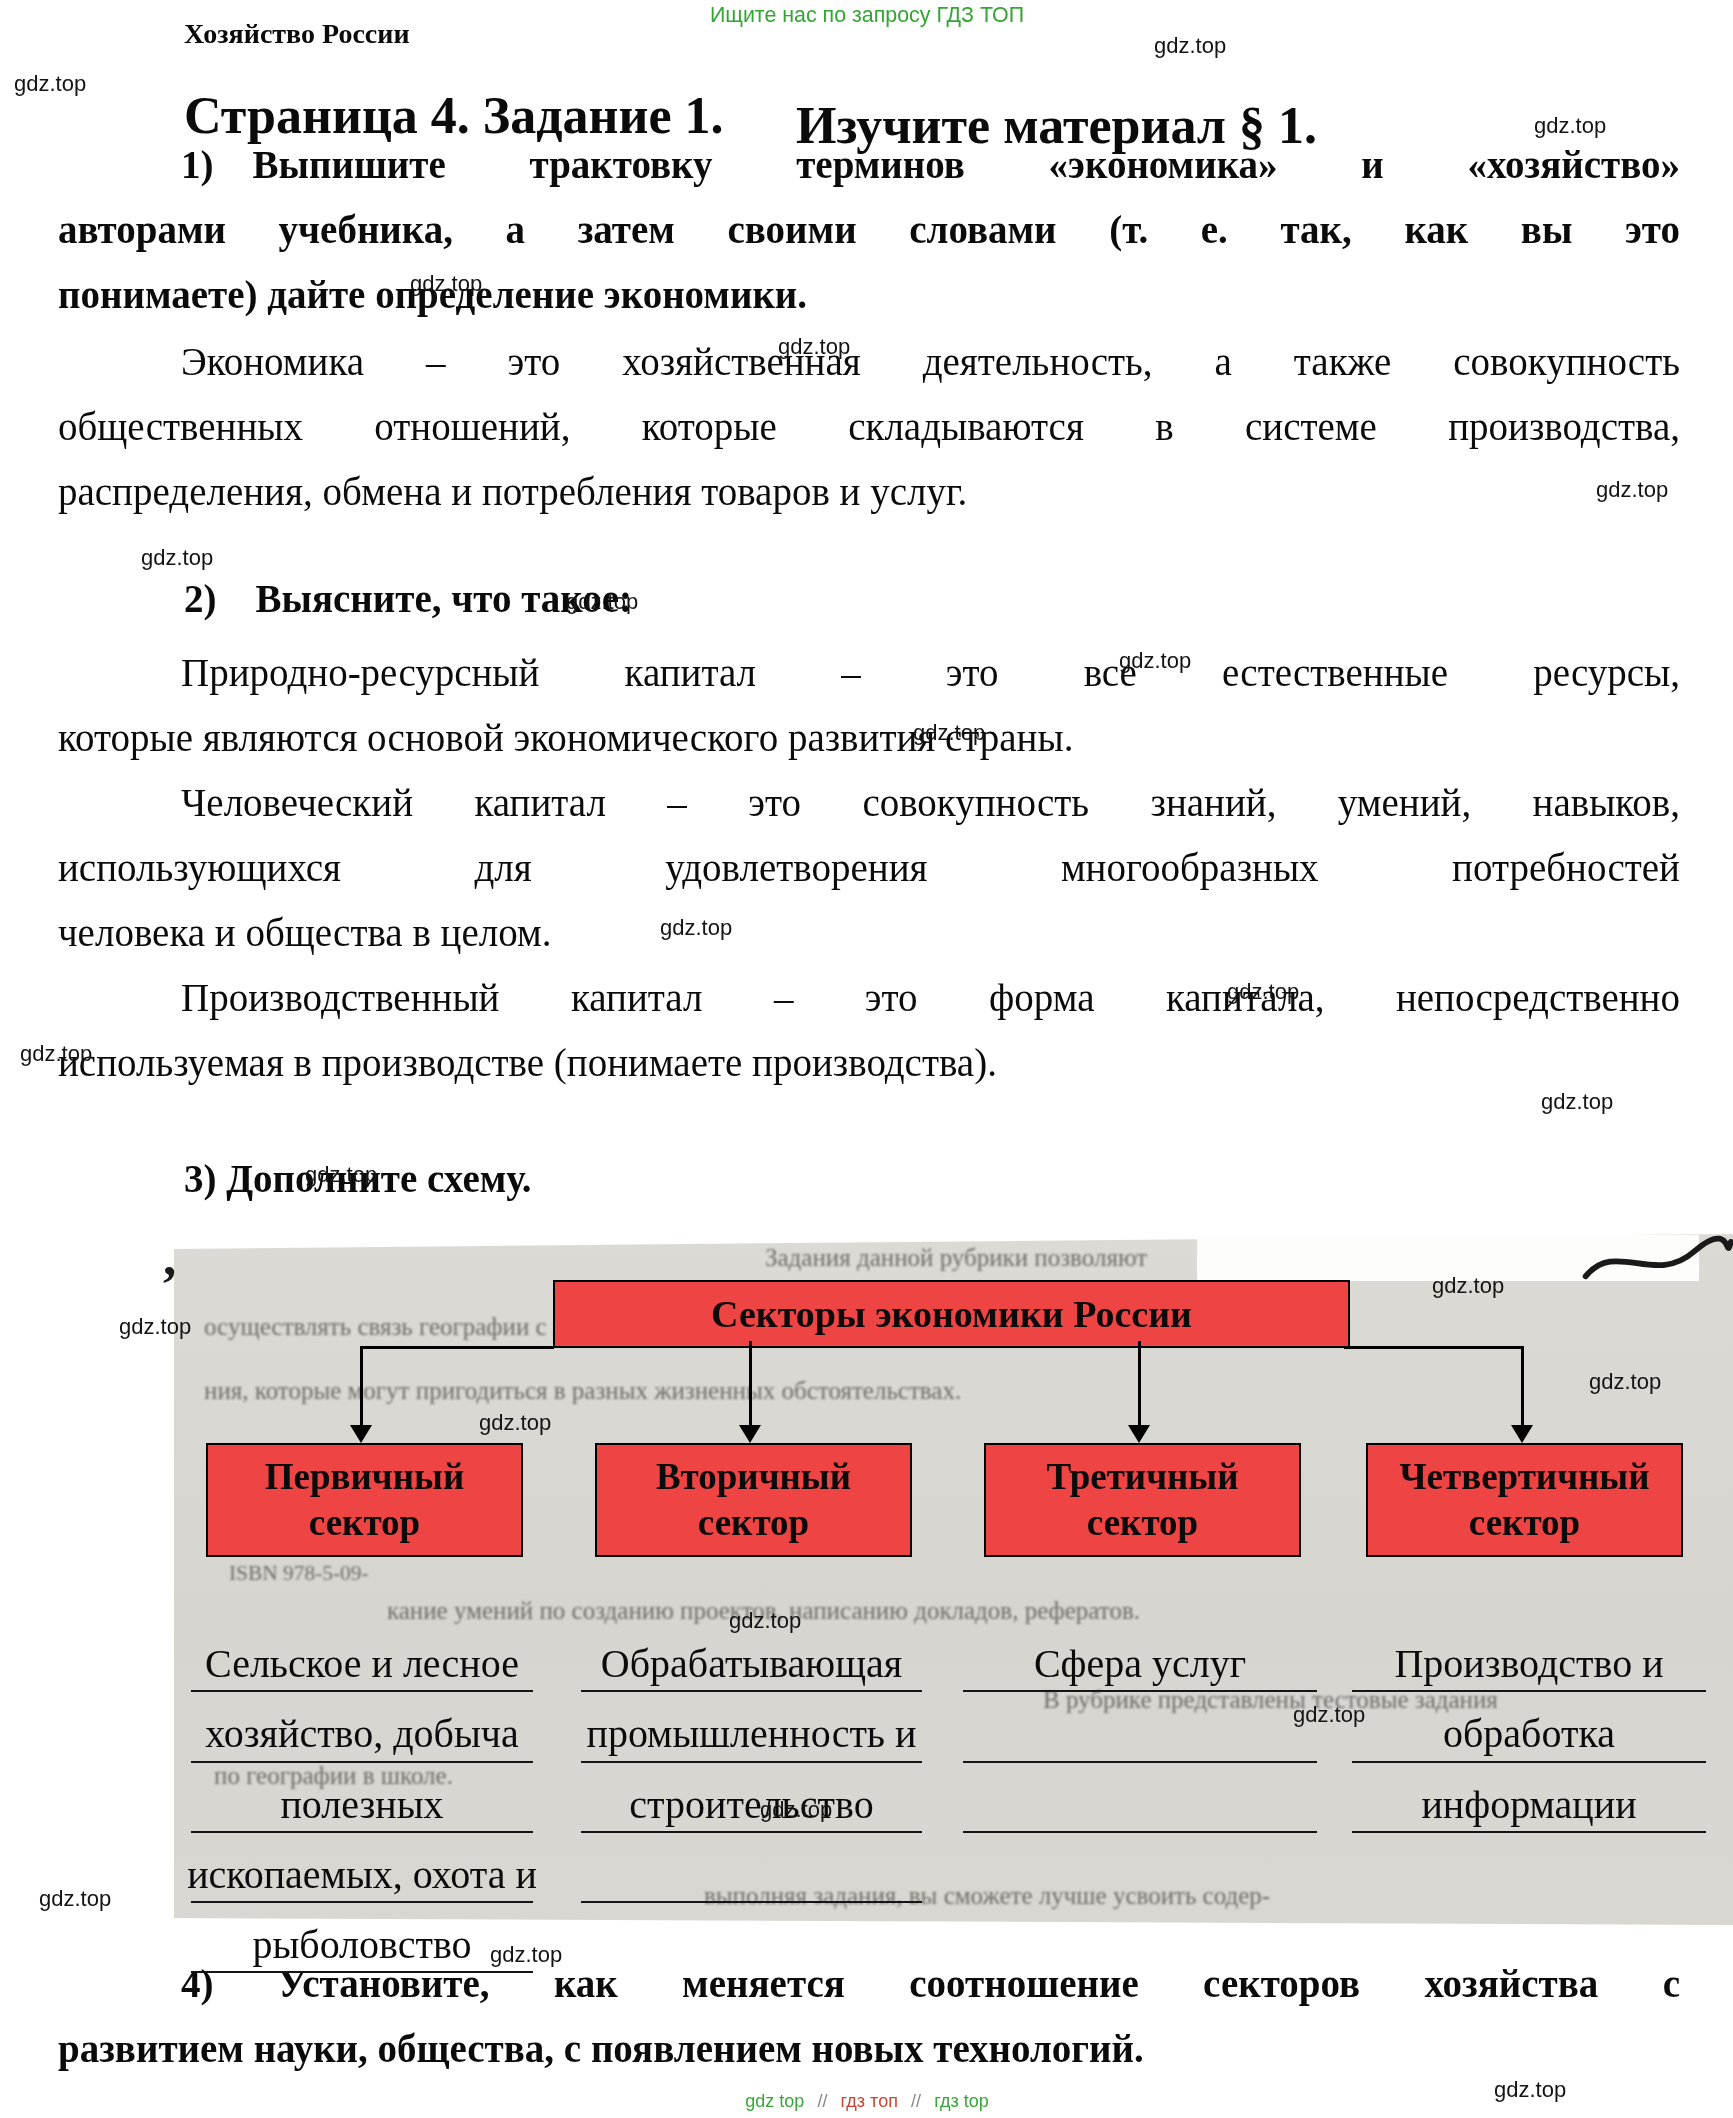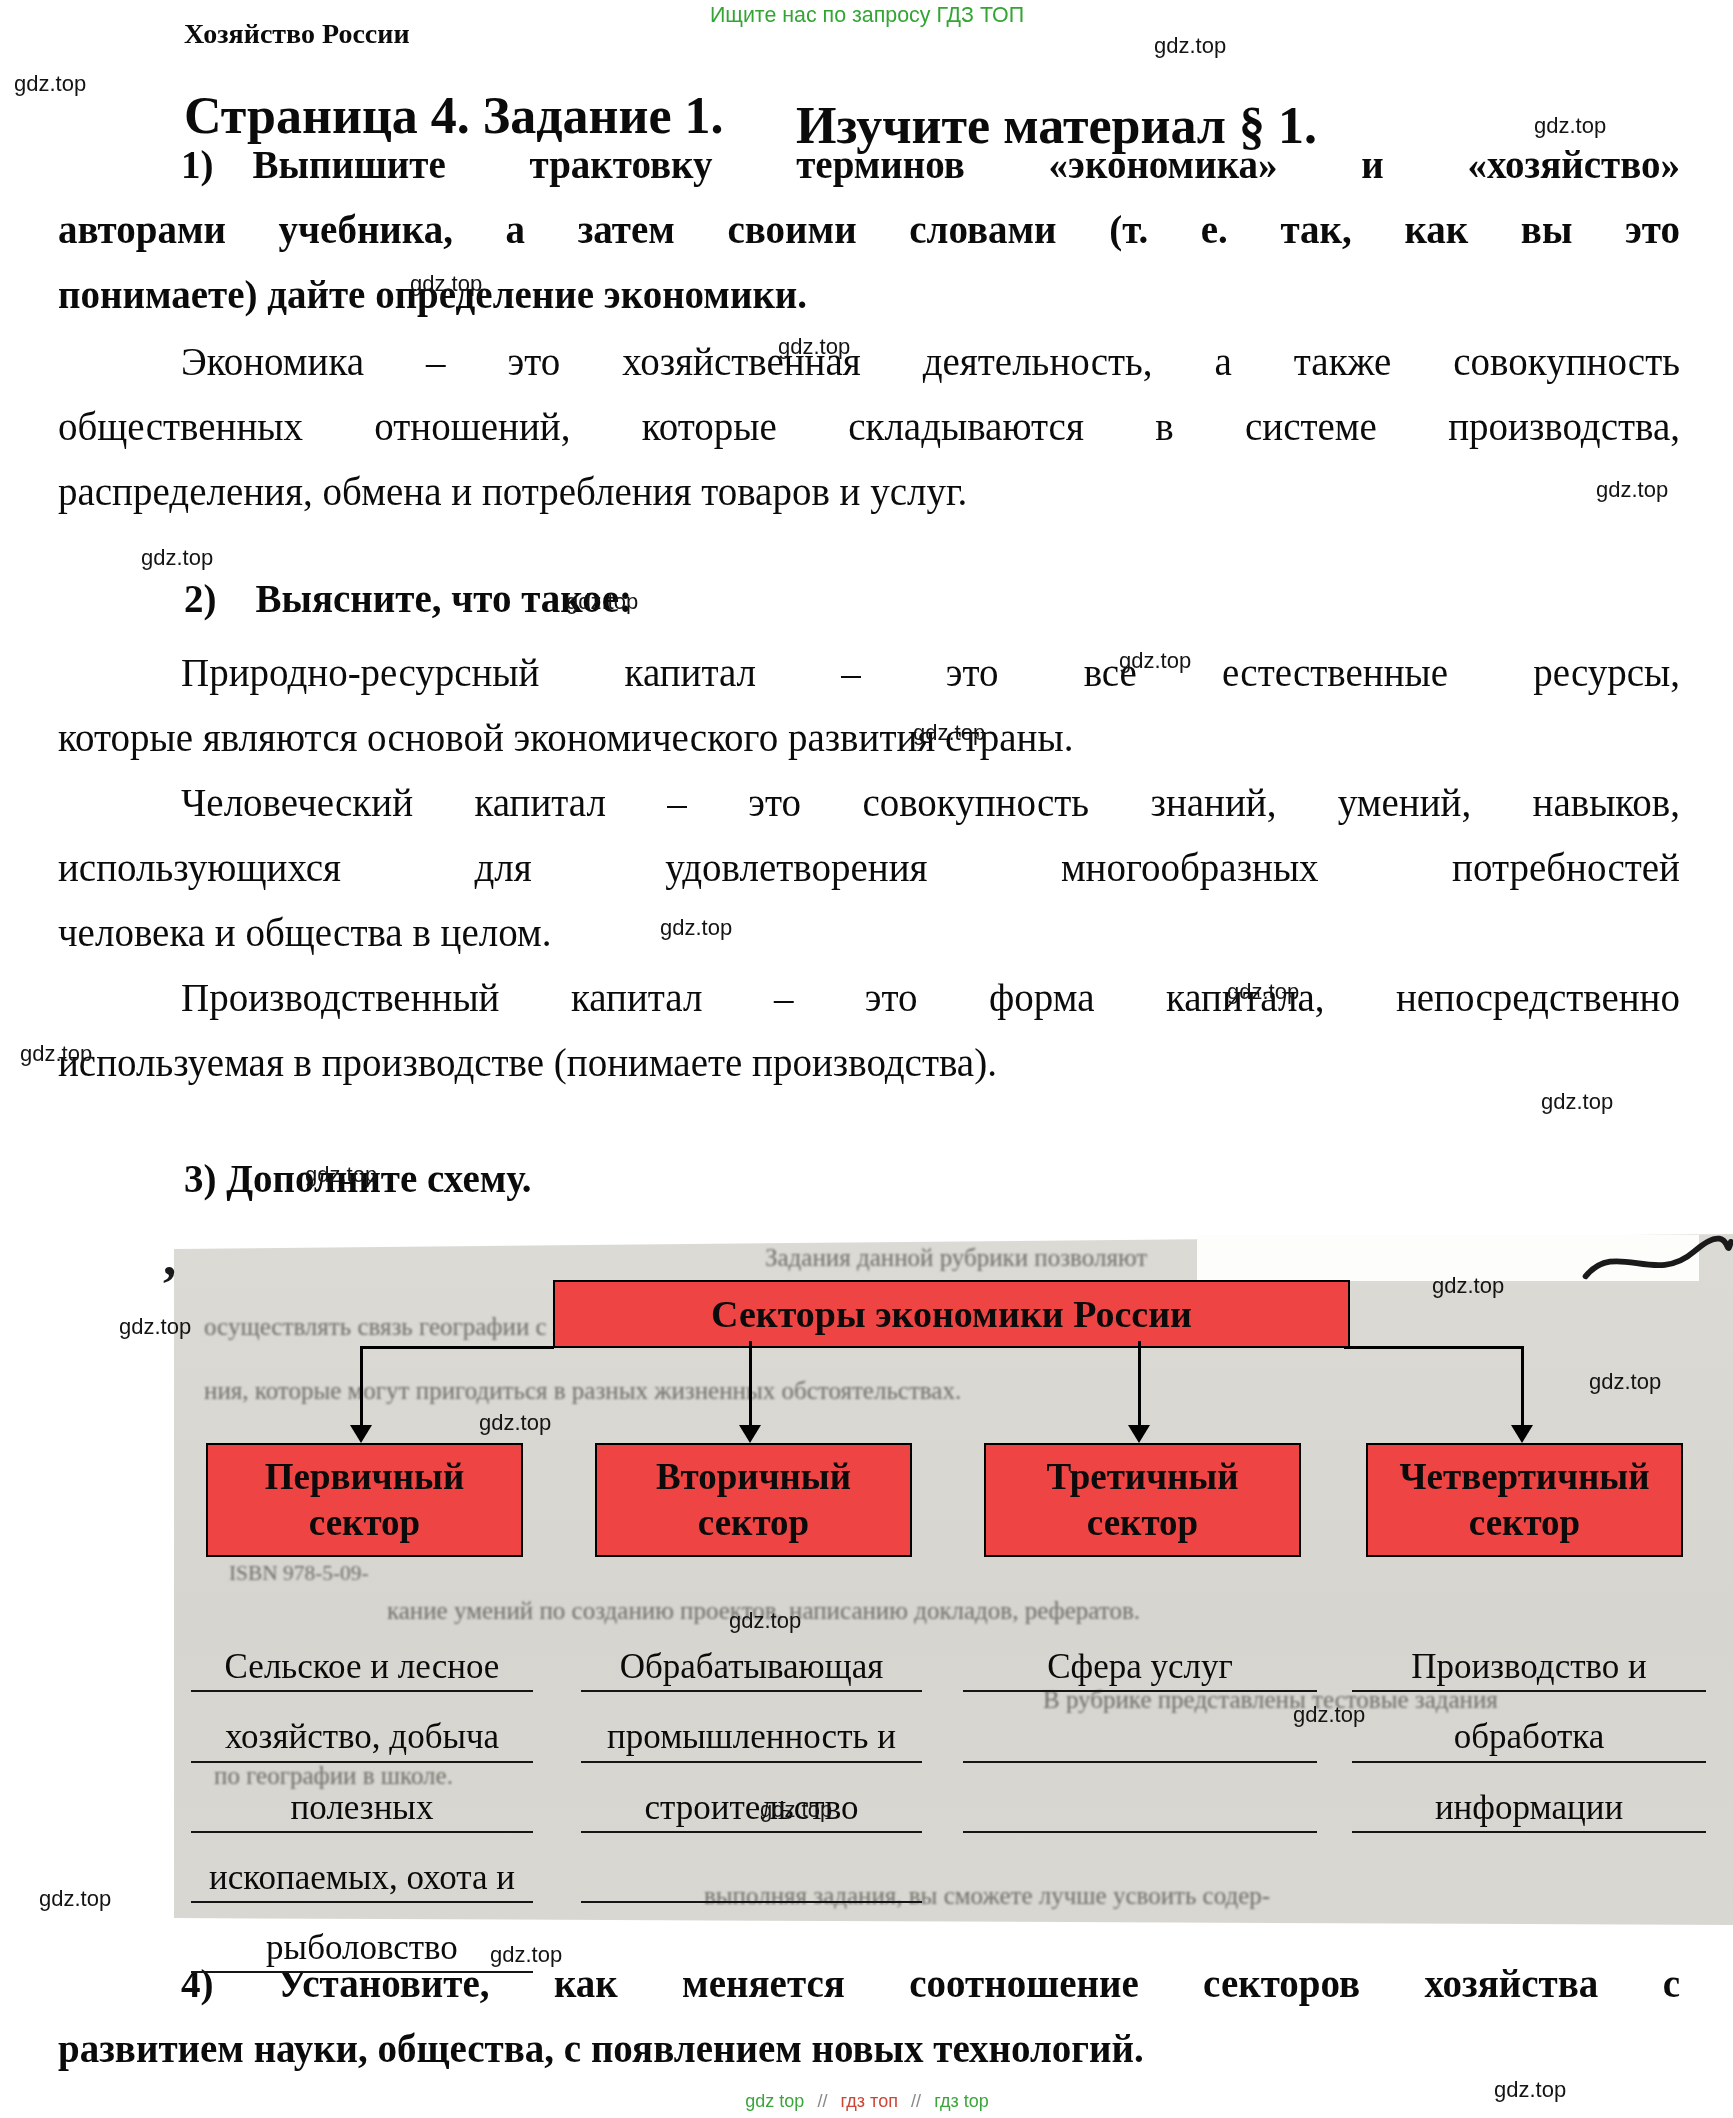--- a/index.html
+++ b/index.html
@@ -34,21 +34,21 @@
     display:flex;flex-direction:column;align-items:center;justify-content:center;
     font-weight:700;text-align:center;}
   .top-box{left:553px;top:1280px;width:793px;height:64px;font-size:38px;}
   .sector-box{top:1443px;width:313px;height:110px;font-size:37px;line-height:46px;}
   .conn{position:absolute;background:#000;z-index:4;}
   .arrow{position:absolute;width:0;height:0;z-index:4;
     border-left:11.5px solid transparent;border-right:11.5px solid transparent;
     border-top:18px solid #000;}
   .ans-col{position:absolute;top:1622px;z-index:4;}
   .ans-row{height:65px;border-bottom:2.5px solid #151515;display:flex;
-    align-items:flex-end;justify-content:center;font-size:35px;padding-bottom:3.3px;
+    align-items:flex-end;justify-content:center;font-size:40px;padding-bottom:3.3px;
     white-space:nowrap;}
   .footer{position:absolute;top:2091px;left:0;width:100%;text-align:center;
     font-family:"Liberation Sans", sans-serif;font-size:18px;z-index:9;}
   .footer span{margin:0 6.6px;}
   .f-green{color:#3aa53a;}
   .f-red{color:#cc4433;}
   .f-sep{color:#888888;}
 </style>
 </head>
 <body>

